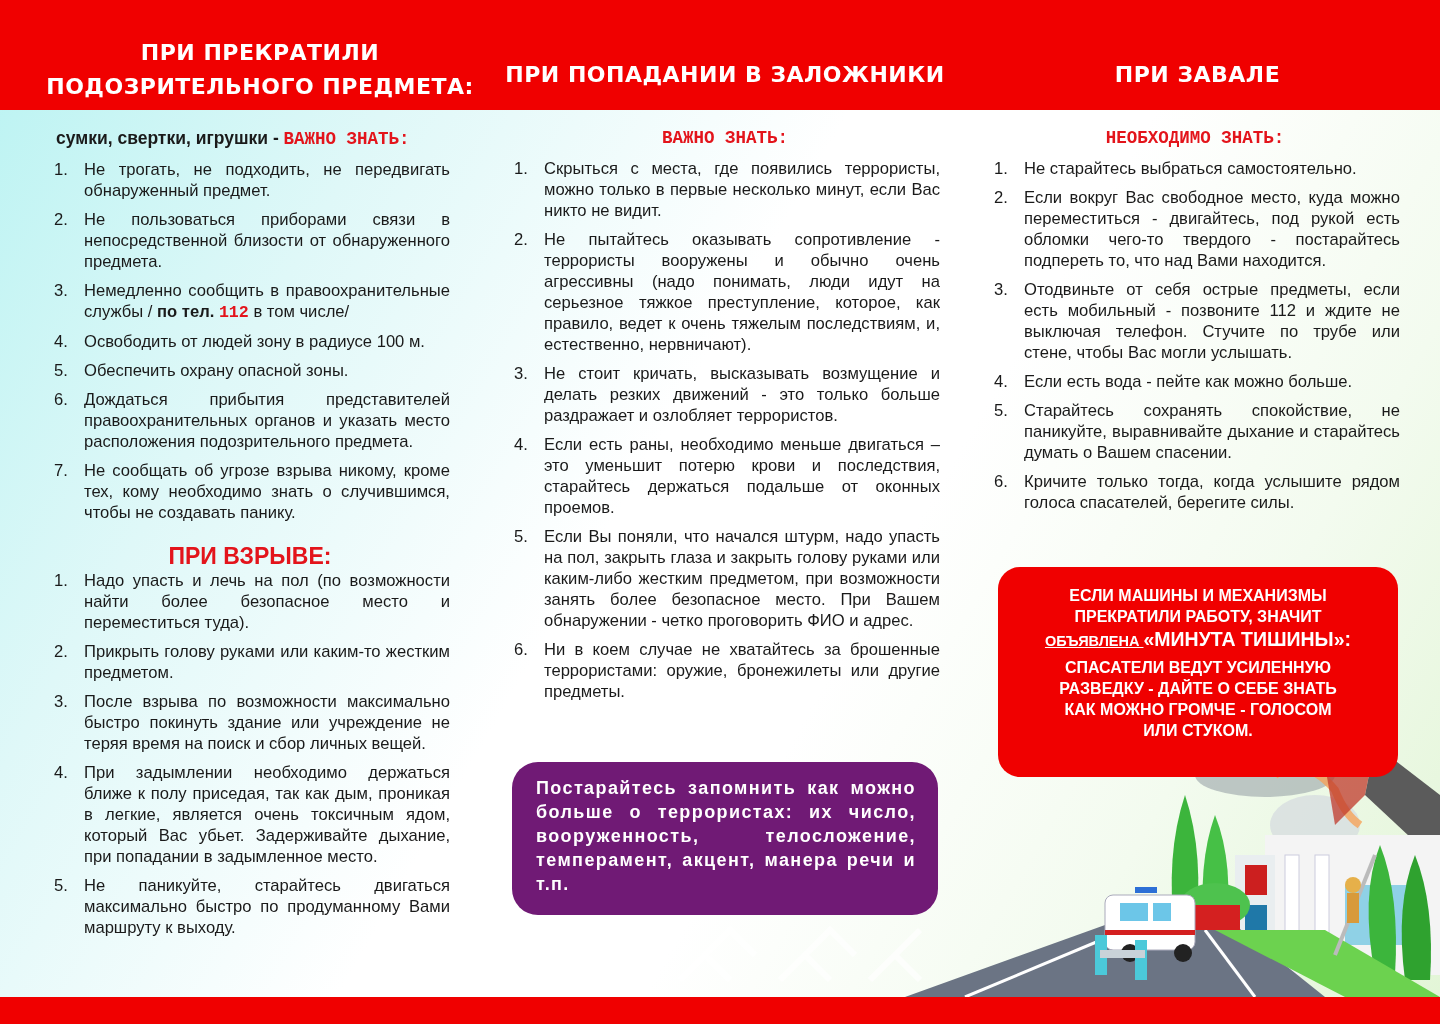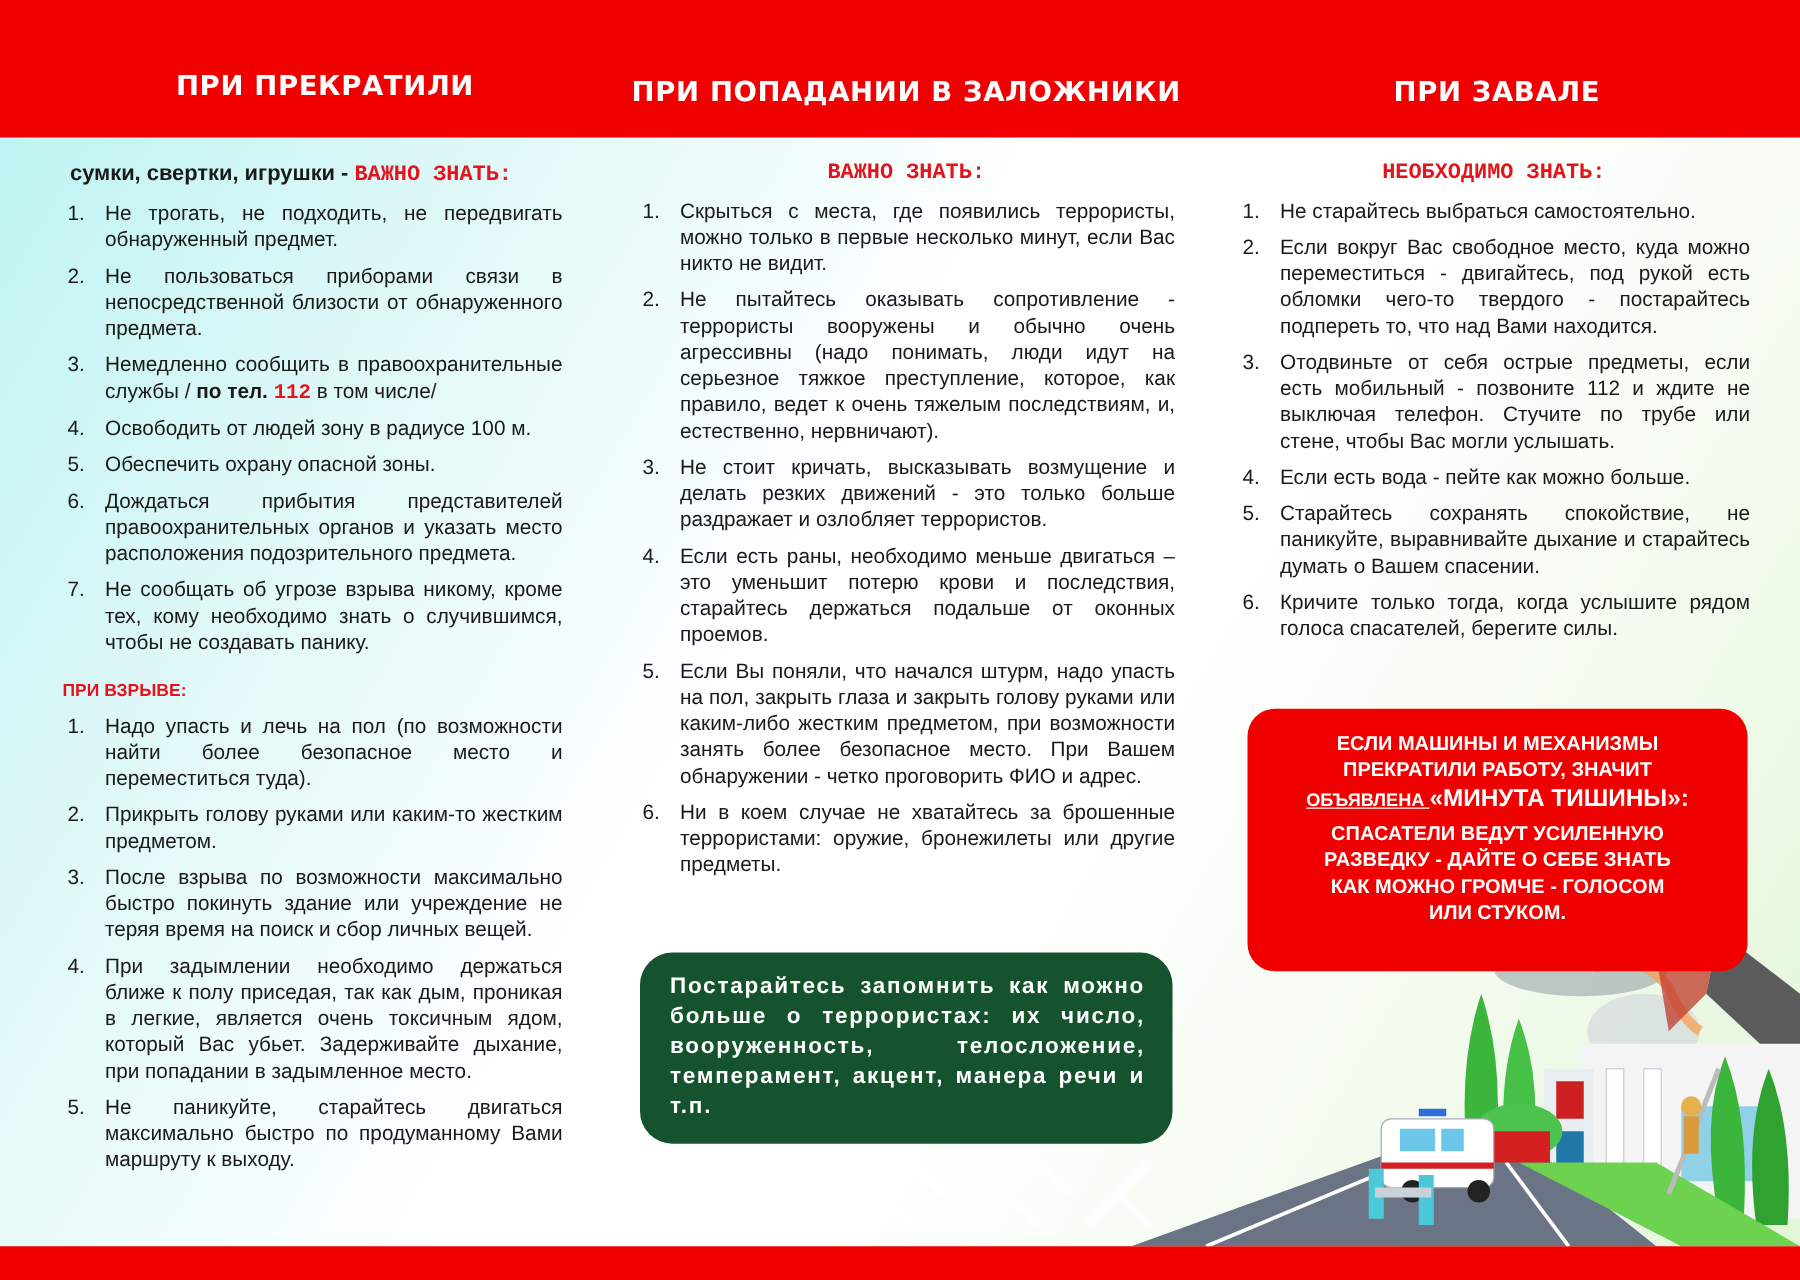--- a/index.html
+++ b/index.html
@@ -41,26 +41,26 @@
 
   ol.items { list-style: none; }
   ol.items li {
     display: flex; font-size: 16.6px; line-height: 21px; margin-bottom: 8px;
   }
   ol.items li .num { width: 34px; flex: 0 0 34px; padding-left: 4px; }
   ol.items li .txt { flex: 1; text-align: justify; }
   .c2 ol.items li .num { width: 34px; flex-basis: 34px; padding-left: 4px; }
 
   .section2-head {
-    font-weight: bold; font-size: 14px; text-align: left; color: #e3141b;
-    margin-top: 20px; margin-bottom: 10px;
+    font-weight: bold; font-size: 23px; text-align: center; color: #e3141b;
+    margin-top: 20px; 
   }
   .blue-box {
     position: absolute; left: 512px; top: 762px; width: 426px; height: 153px;
-    background: #14532d; border-radius: 26px;
+    background: #701a75; border-radius: 26px;
     color: #fff; font-weight: bold; font-size: 18px; line-height: 24px;
     letter-spacing: 1.4px; padding: 14px 22px 0 24px; text-align: justify;
   }
   .red-box {
     position: absolute; left: 998px; top: 567px; width: 400px; height: 210px;
     background: #f00000; border-radius: 22px;
     color: #fff; font-weight: bold; text-align: center;
     padding-top: 18px; font-size: 16px; line-height: 21px;
   }
   .red-box .big { font-size: 19.5px; }
@@ -75,20 +75,21 @@
 </style>
 </head>
 <body>
 
 <div class="top-band"></div>
 <div class="bottom-band"></div>
 
 <div class="col-title t1">
   <div>
     <div>ПРИ ПРЕКРАТИЛИ</div>
+    <div>ПОДОЗРИТЕЛЬНОГО ПРЕДМЕТА:</div>
   </div>
 </div>
 <div class="col-title t2">ПРИ ПОПАДАНИИ В ЗАЛОЖНИКИ</div>
 <div class="col-title t3">ПРИ ЗАВАЛЕ</div>
 
 <div class="col c1">
   <div class="subhead left">
     <span>сумки, свертки, игрушки - </span><span class="red">ВАЖНО ЗНАТЬ:</span>
   </div>
   <ol class="items">

